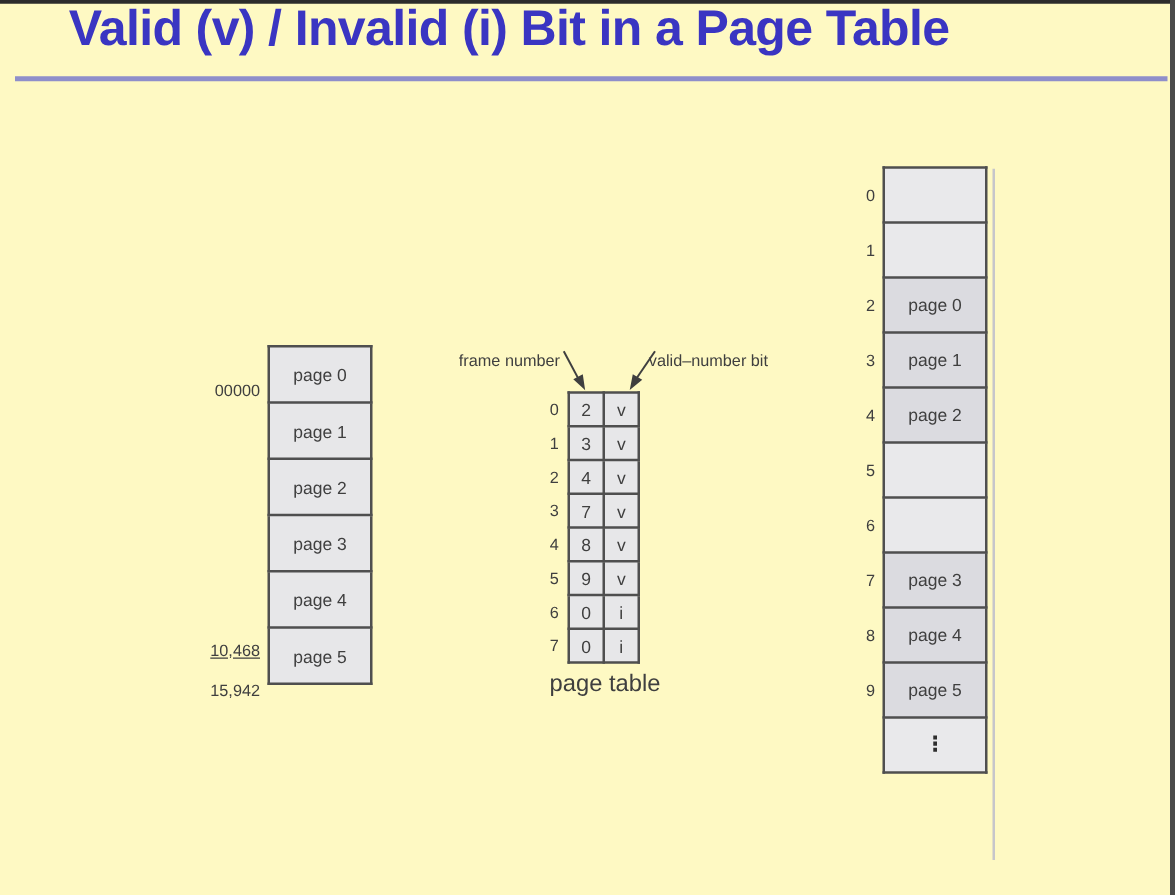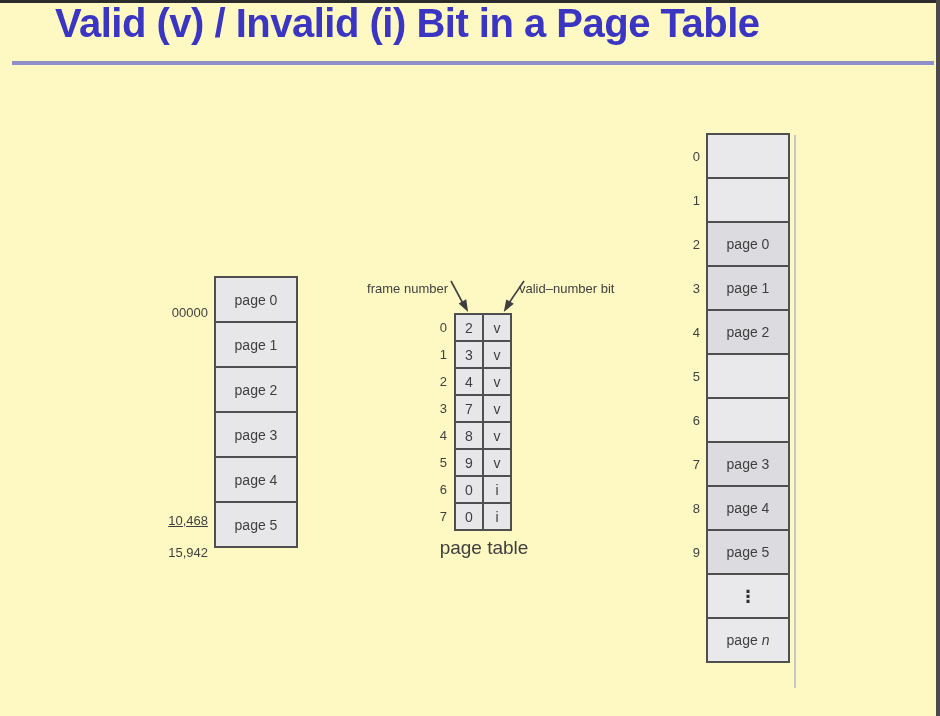--- a/index.html
+++ b/index.html
@@ -196,19 +196,15 @@
       <td class="cell filled">page 4</td>
     </tr>
     <tr>
       <td class="idx">9</td>
       <td class="cell filled">page 5</td>
     </tr>
     <tr>
       <td class="idx"></td>
       <td class="cell ellipsis">⋮</td>
     </tr>
-    <tr>
-      <td class="idx"></td>
-      <td class="cell"><span>page </span><i>n</i></td>
-    </tr>
   </tbody>
     </table>
 </div>
 
 </body></html>

